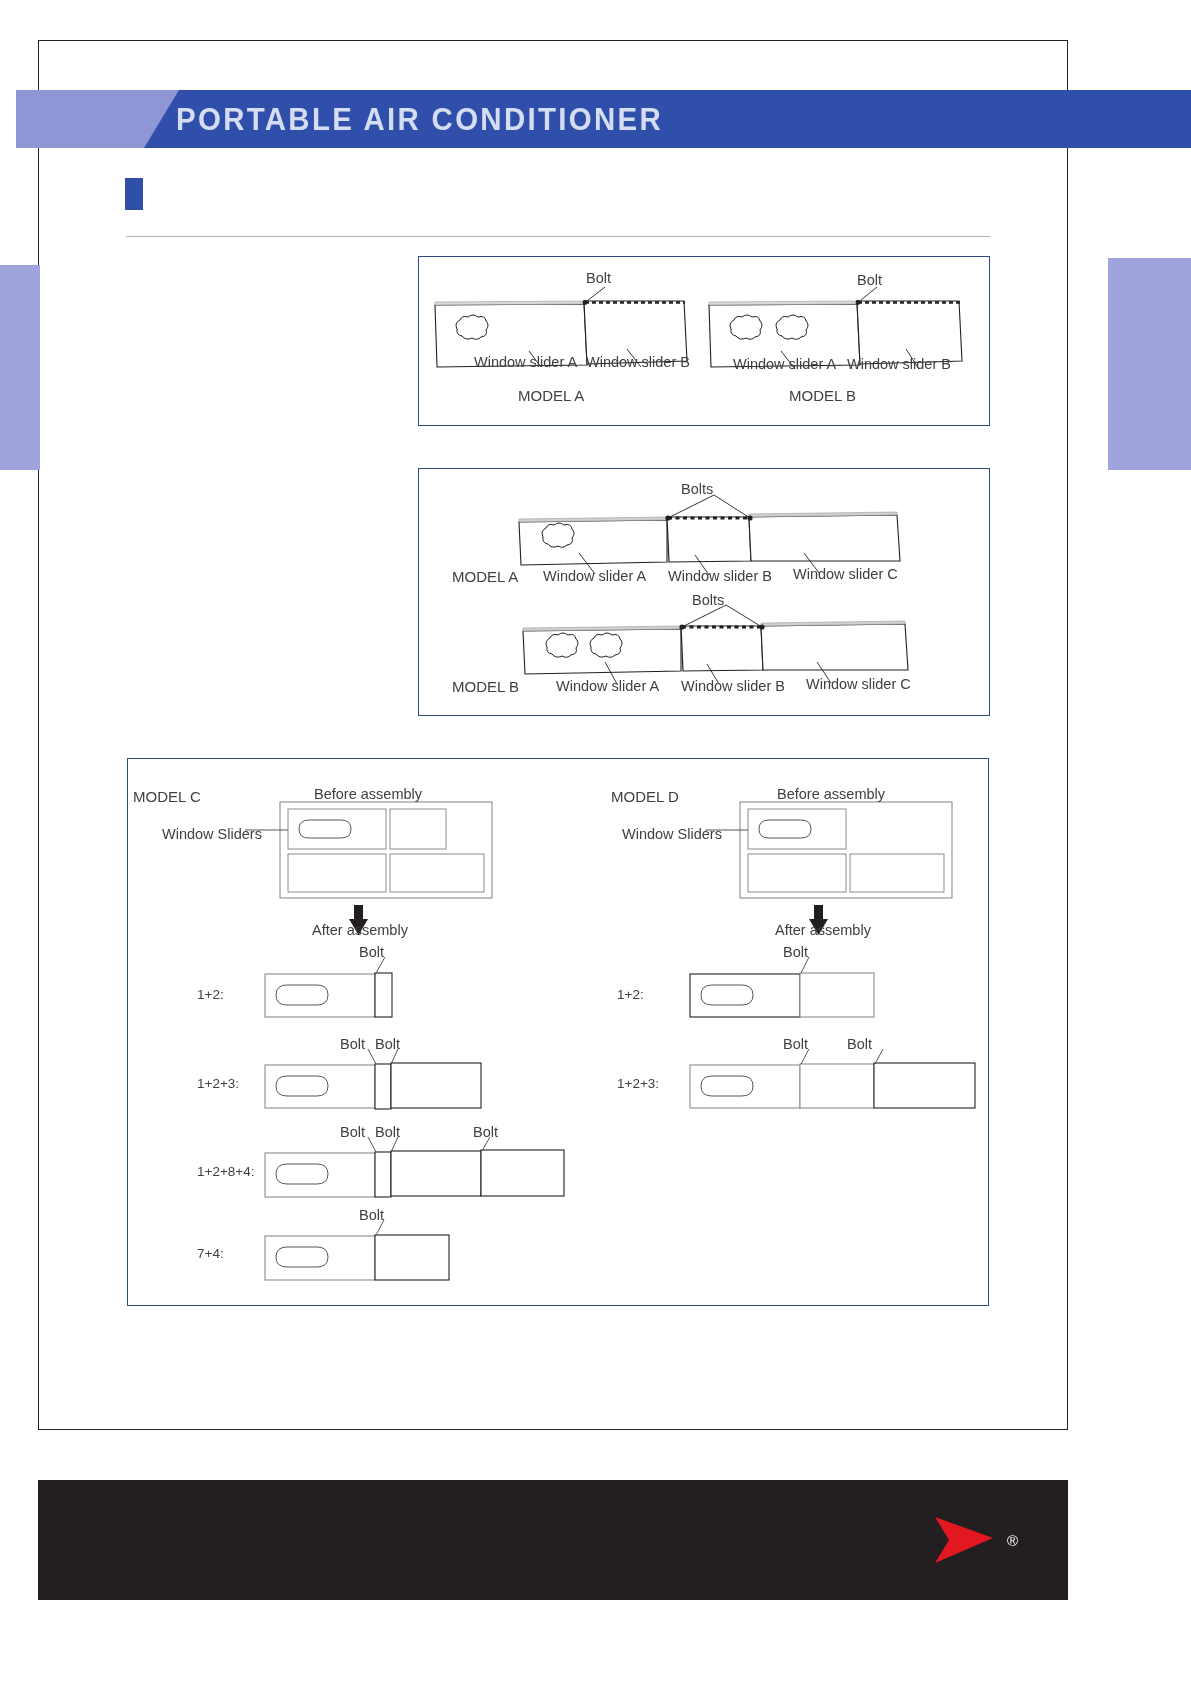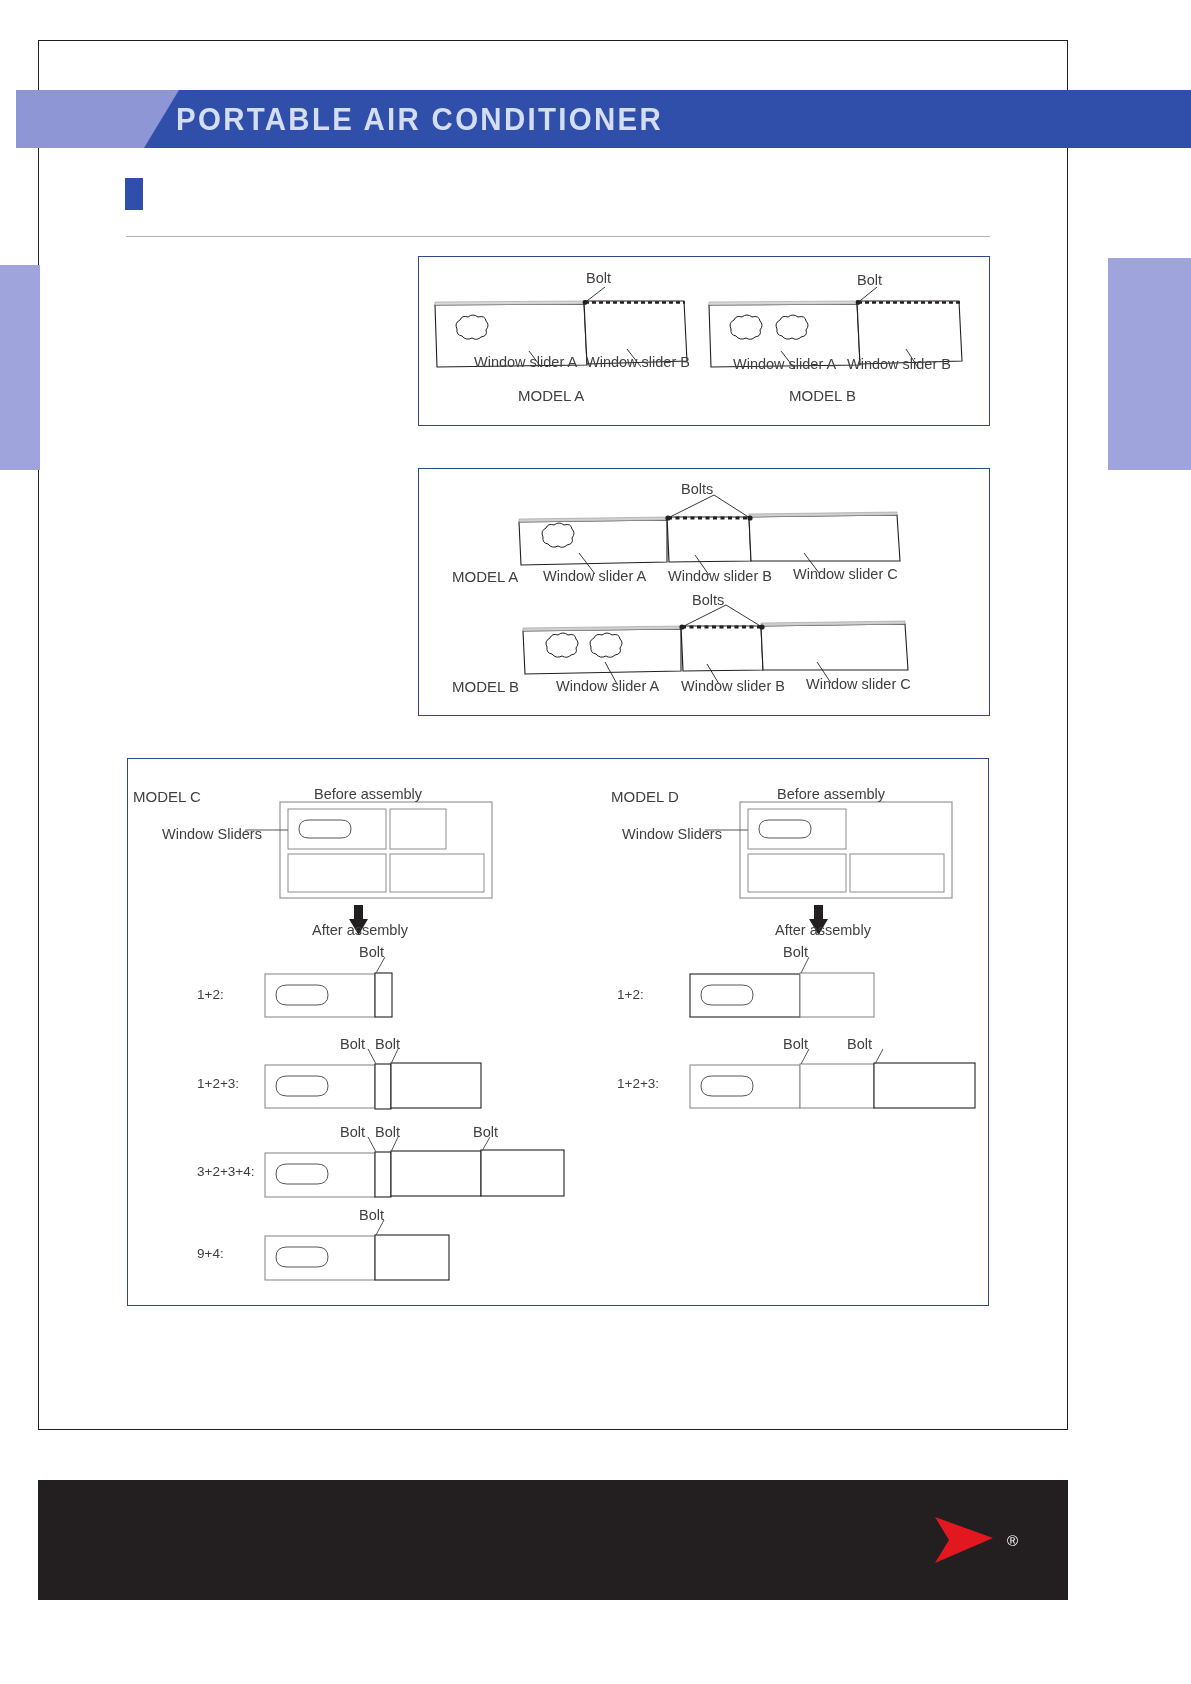--- a/index.html
+++ b/index.html
@@ -313,26 +313,26 @@
 <div class="cap" style="left:162px;top:826px;z-index:7;">Window Sliders</div>
 <div class="cap" style="left:312px;top:922px;z-index:7;">After assembly</div>
 
 <div class="cap sm" style="left:197px;top:987px;z-index:7;">1+2:</div>
 <div class="cap" style="left:359px;top:944px;z-index:7;">Bolt</div>
 
 <div class="cap sm" style="left:197px;top:1076px;z-index:7;">1+2+3:</div>
 <div class="cap" style="left:340px;top:1036px;z-index:7;">Bolt</div>
 <div class="cap" style="left:375px;top:1036px;z-index:7;">Bolt</div>
 
-<div class="cap sm" style="left:197px;top:1164px;z-index:7;">3+2+3+4:</div>
+<div class="cap sm" style="left:197px;top:1164px;z-index:7;">1+2+8+4:</div>
 <div class="cap" style="left:340px;top:1124px;z-index:7;">Bolt</div>
 <div class="cap" style="left:375px;top:1124px;z-index:7;">Bolt</div>
 <div class="cap" style="left:473px;top:1124px;z-index:7;">Bolt</div>
 
-<div class="cap sm" style="left:197px;top:1246px;z-index:7;">9+4:</div>
+<div class="cap sm" style="left:197px;top:1246px;z-index:7;">7+4:</div>
 <div class="cap" style="left:359px;top:1207px;z-index:7;">Bolt</div>
 
 <div class="cap md" style="left:611px;top:788px;z-index:7;">MODEL D</div>
 <div class="cap" style="left:777px;top:786px;z-index:7;">Before assembly</div>
 <div class="cap" style="left:622px;top:826px;z-index:7;">Window Sliders</div>
 <div class="cap" style="left:775px;top:922px;z-index:7;">After assembly</div>
 
 <div class="cap sm" style="left:617px;top:987px;z-index:7;">1+2:</div>
 <div class="cap" style="left:783px;top:944px;z-index:7;">Bolt</div>
 

